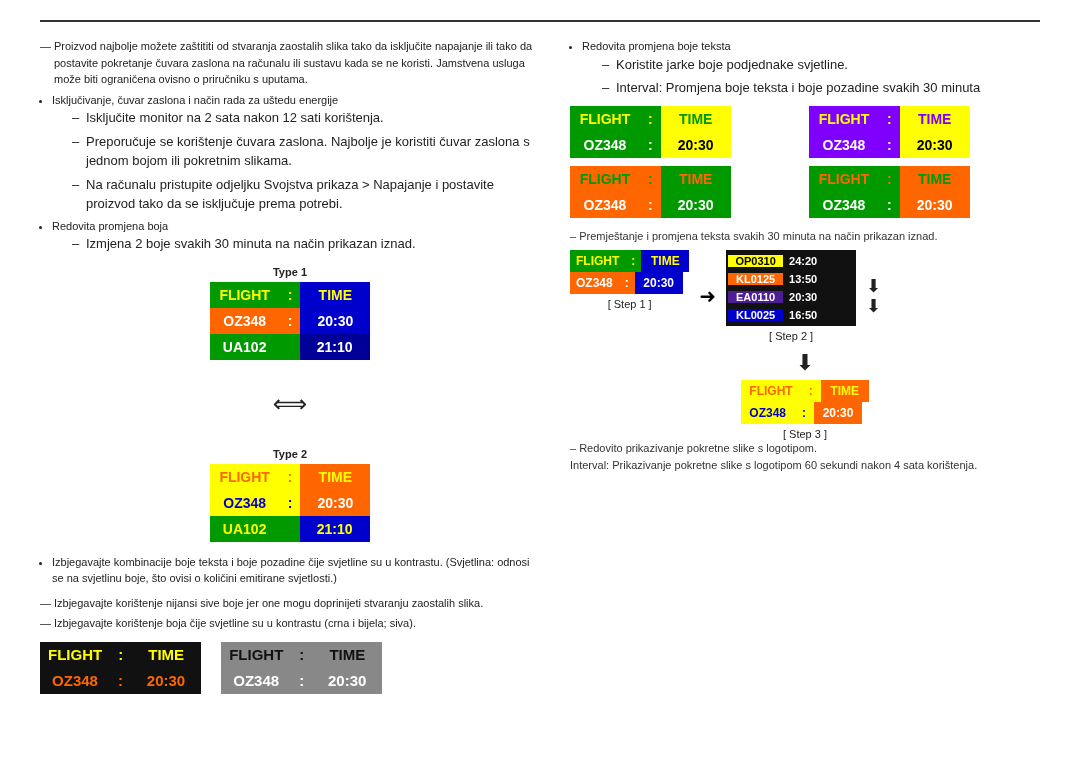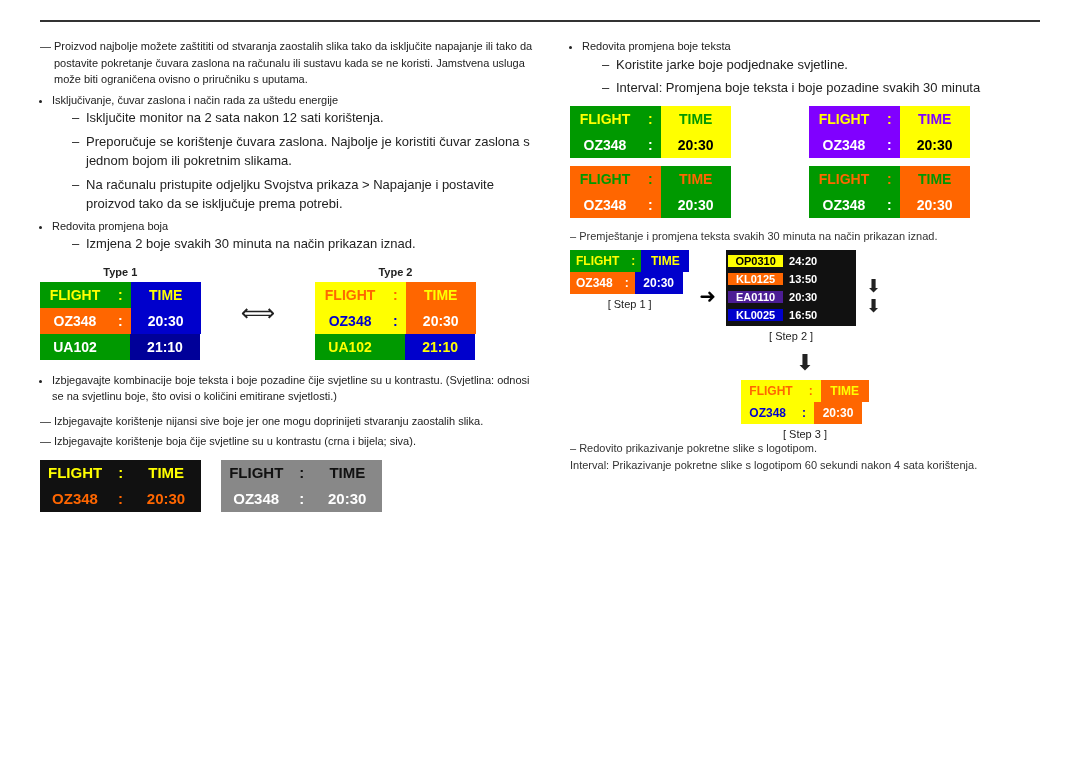--- a/index.html
+++ b/index.html
@@ -87,20 +87,21 @@
       left: 0;
     }
 
     
     .types-row {
       display: flex;
       gap: 30px;
       margin-top: 12px;
       margin-bottom: 12px;
       align-items: center;
+      flex-direction: column;
     }
 
     .type-label {
       font-size: 11px;
       font-weight: bold;
       text-align: center;
       margin-bottom: 4px;
     }
 
     .flight-board {

